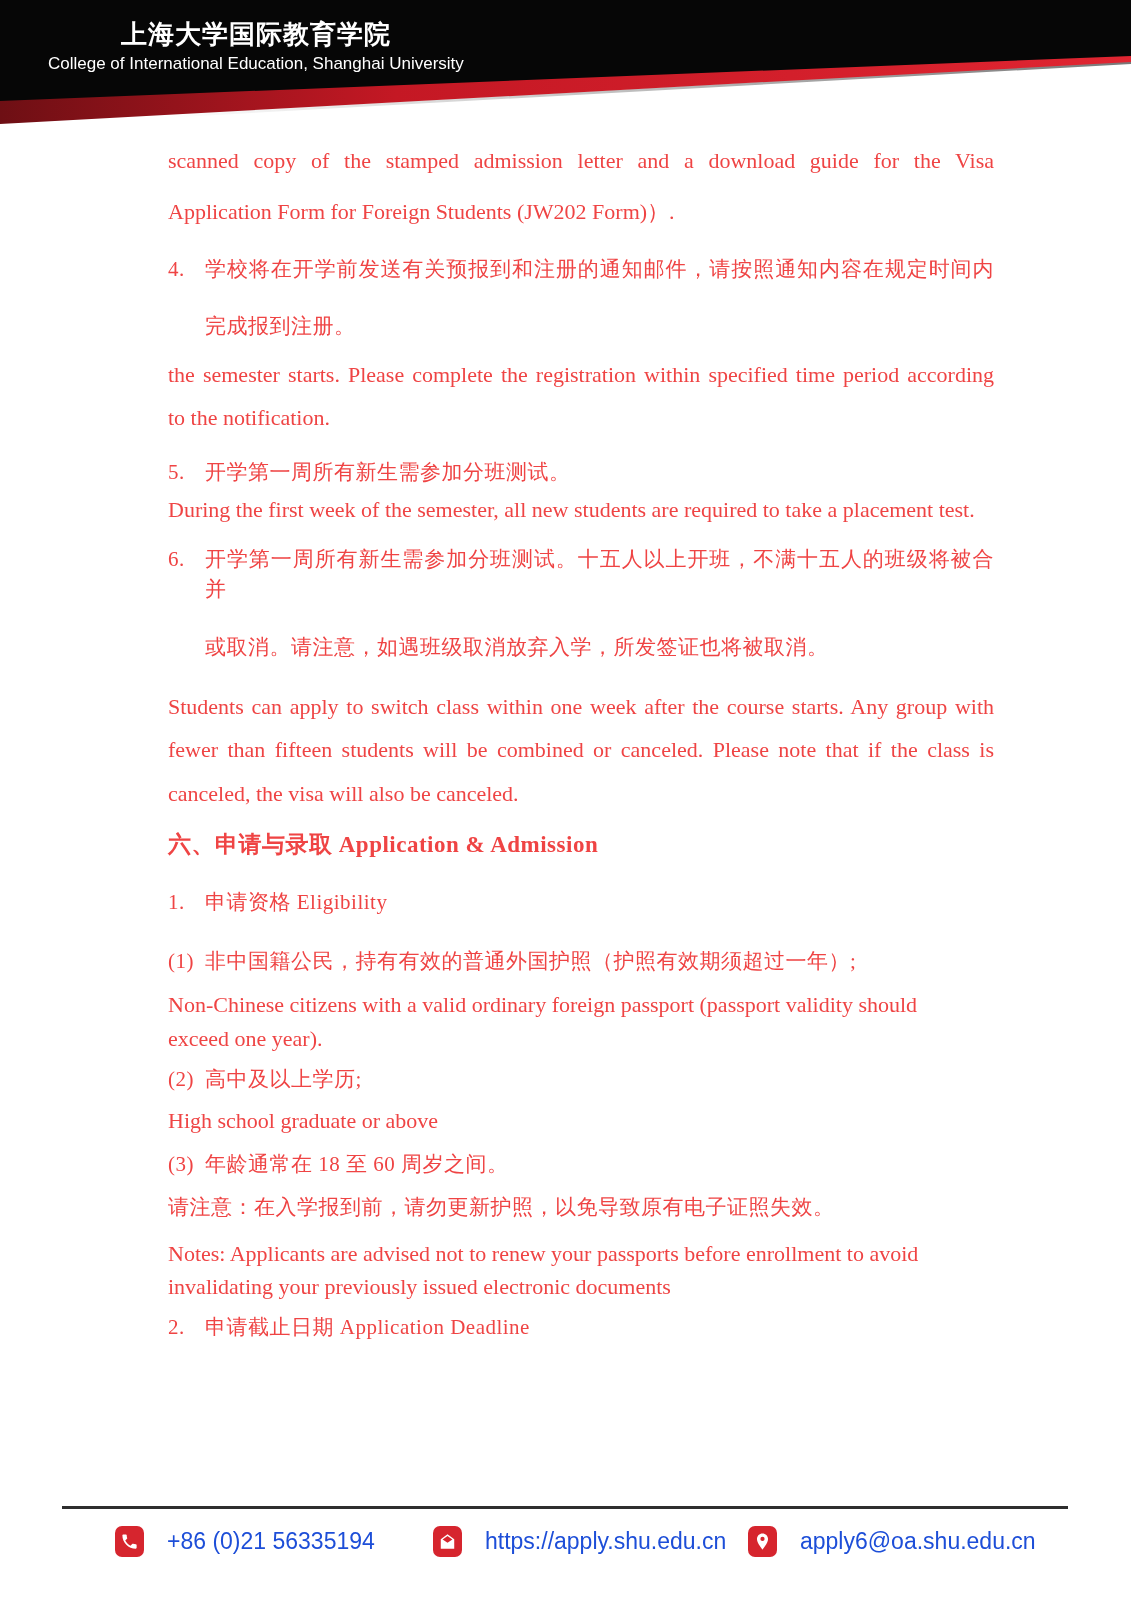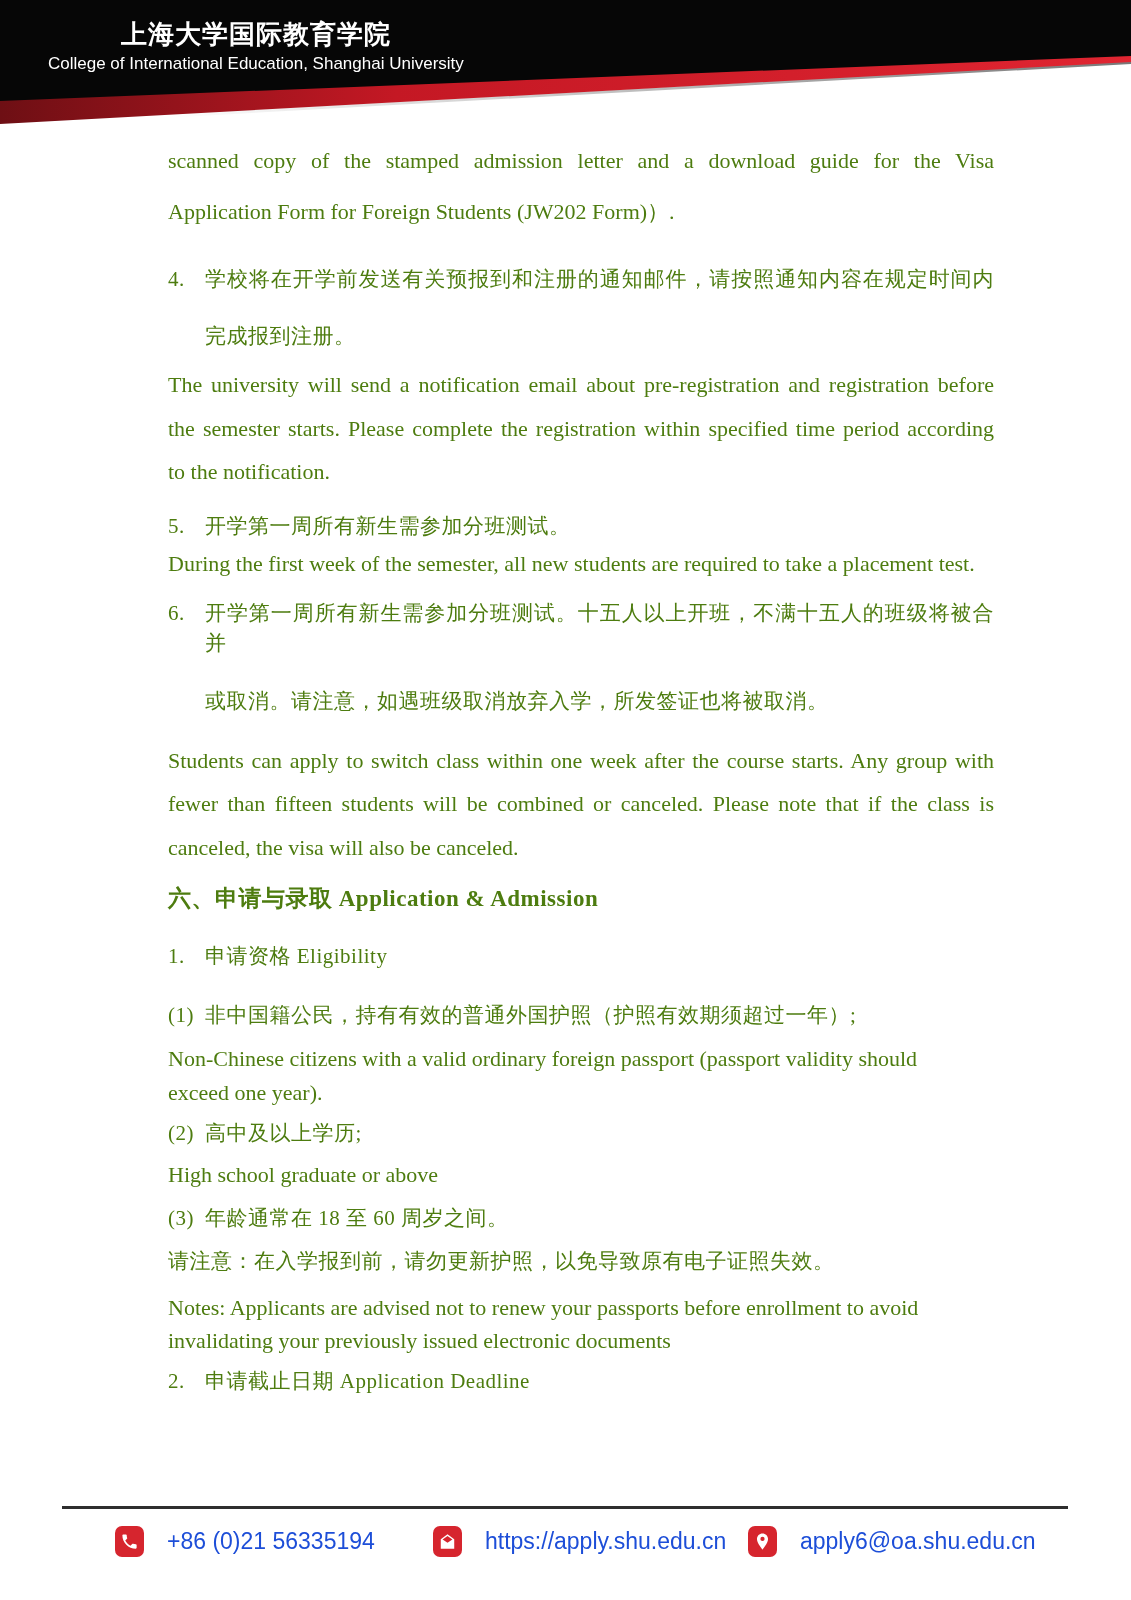--- a/index.html
+++ b/index.html
@@ -18,21 +18,21 @@
     clip-path:polygon(0 124px,1131px 61px,1131px 64px,0 127px);}
   .b-red{position:absolute;inset:0;
     background:linear-gradient(90deg,#6e0f14,#c41824 35%,#e02531);
     clip-path:polygon(0 101px,1131px 56px,1131px 62px,0 124px);}
   #header-text{position:absolute;top:18px;left:48px;color:#ffffff;
     font-family:"Liberation Sans","DejaVu Sans",sans-serif;}
   #header-title{font-size:26px;font-weight:bold;letter-spacing:1px;line-height:32px;}
   #header-subtitle{font-size:17px;font-weight:400;line-height:24px;margin-top:2px;}
 
   
-  #doc{position:absolute;top:146px;left:168px;width:826px;color:#4d7c0f;}
+  #doc{position:absolute;top:146px;left:168px;width:826px;color:#ef4444;}
   .ln{line-height:30px;font-size:22px;}
   .zh{font-size:21px;letter-spacing:.5px;}
   .jf{text-align:justify;text-align-last:justify;}
   .num-ln{display:flex;}
   .num{flex:0 0 37px;width:37px;}
   .txt{flex:1;min-width:0;}
   .ind{margin-left:37px;}
   .hd{font-weight:bold;font-size:23px;}
 
   
@@ -55,29 +55,28 @@
   <div class="b-gray"></div>
   <div class="b-red"></div>
   <div id="header-text">
     <div id="header-title">上海大学国际教育学院</div>
     <div id="header-subtitle">College of International Education, Shanghai University</div>
   </div>
 </div>
 
 <div id="doc">
   <div class="ln en jf" style="margin-bottom:21px">scanned copy of the stamped admission letter and a download guide for the Visa</div>
-  <div class="ln en" style="margin-bottom:37px">Application Form for Foreign Students (JW202 Form)）.</div>
+  <div class="ln en" style="margin-bottom:27px">Application Form for Foreign Students (JW202 Form)）.</div>
 
   <div class="ln zh num-ln" style="margin-bottom:27px">
     <span class="num">4.</span>
     <span class="txt jf">学校将在开学前发送有关预报到和注册的通知邮件，请按照通知内容在规定时间内</span>
   </div>
   <div class="ln zh ind" style="margin-bottom:19px">完成报到注册。</div>
 
-  <div class="ln en jf" style="margin-bottom:14px">The university will send a notification email about pre-registration and registration before</div>
   <div class="ln en jf" style="margin-bottom:13px">the semester starts. Please complete the registration within specified time period according</div>
   <div class="ln en" style="margin-bottom:24px">to the notification.</div>
 
   <div class="ln zh num-ln" style="margin-bottom:8px">
     <span class="num">5.</span>
     <span class="txt">开学第一周所有新生需参加分班测试。</span>
   </div>
   <div class="ln en" style="margin-bottom:19px">During the first week of the semester, all new students are required to take a placement test.</div>
 
   <div class="ln zh num-ln" style="margin-bottom:28px">

